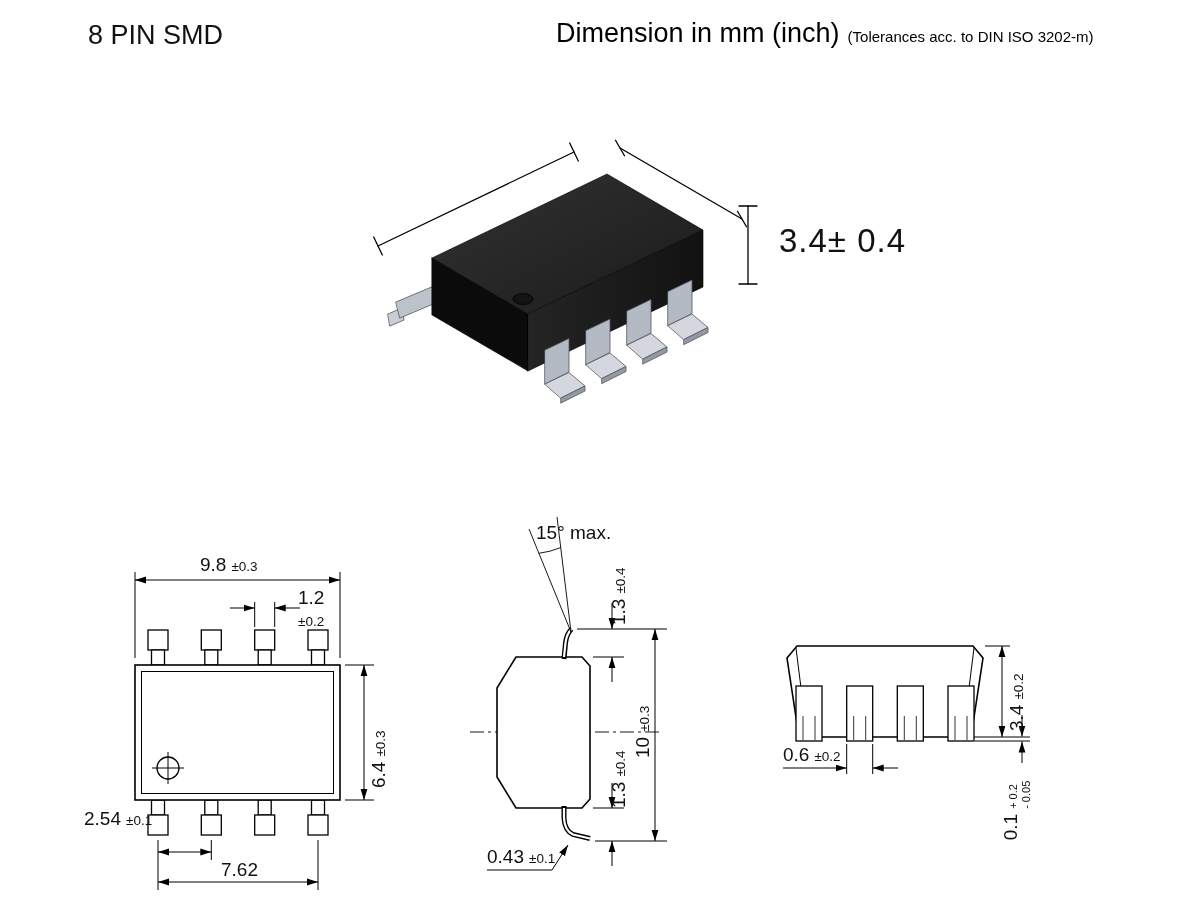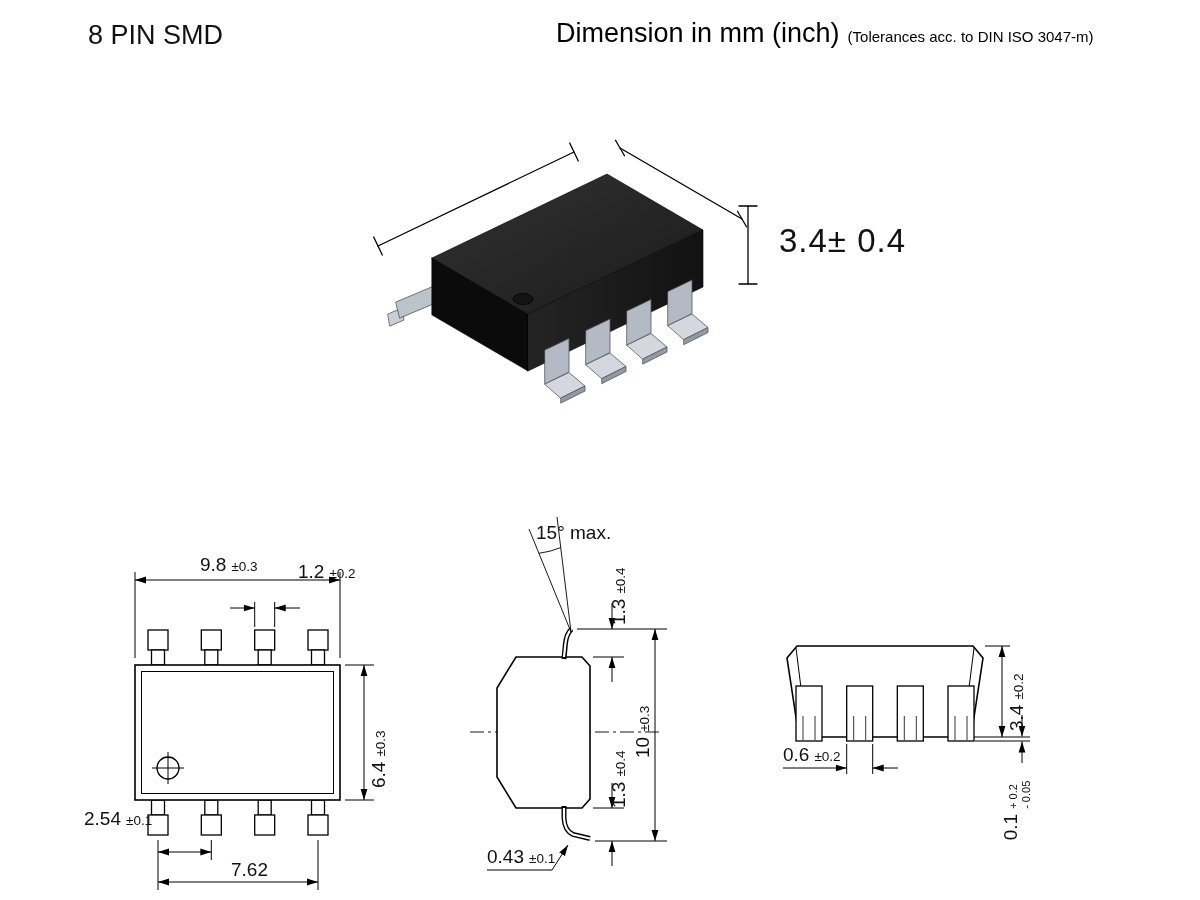--- a/index.html
+++ b/index.html
@@ -208,44 +208,44 @@
         <line x1="1022" y1="763" x2="1022" y2="741.5" marker-end="url(#arr)"></line>
       </g>
     </g>
   </svg>
 
   <div class="label h1" style="left:88px;top:20px;">
     <span>8 PIN SMD</span>
   </div>
   <div class="hdr" style="left:532px;top:18px;">
     <span class="h2">Dimension in mm (inch)</span>
-    <span class="note">(Tolerances acc. to DIN ISO 3047-m)</span>
+    <span class="note">(Tolerances acc. to DIN ISO 3202-m)</span>
   </div>
 
   <div class="label big3d" style="left:779px;top:222px;">
     <span>3.4± 0.4</span>
   </div>
 
   <div class="label" style="left:200px;top:554px;">
     <span class="dim">9.8</span>
     <span class="tol">±0.3</span>
   </div>
-  <div class="label" style="left:298px;top:561px;">
+  <div class="label" style="left:298px;top:587px;flex-direction:column;">
     <span class="dim">1.2</span>
     <span class="tol">±0.2</span>
   </div>
   <div class="label vlabel" style="left:390px;top:766px;">
     <span class="dim">6.4</span>
     <span class="tol">±0.3</span>
   </div>
   <div class="label" style="left:84px;top:808px;">
     <span class="dim">2.54</span>
     <span class="tol">±0.1</span>
   </div>
-  <div class="label" style="left:231px;top:859px;align-items:flex-end;">
+  <div class="label" style="left:221px;top:859px;align-items:flex-end;">
     <span class="dim">7.62</span>
   </div>
 
   <div class="label" style="left:536px;top:497px;margin-top:25px;">
     <span class="dim">15° max.</span>
   </div>
   <div class="label vlabel" style="left:630px;top:603px;">
     <span class="dim">1.3</span>
     <span class="tol">±0.4</span>
   </div>

